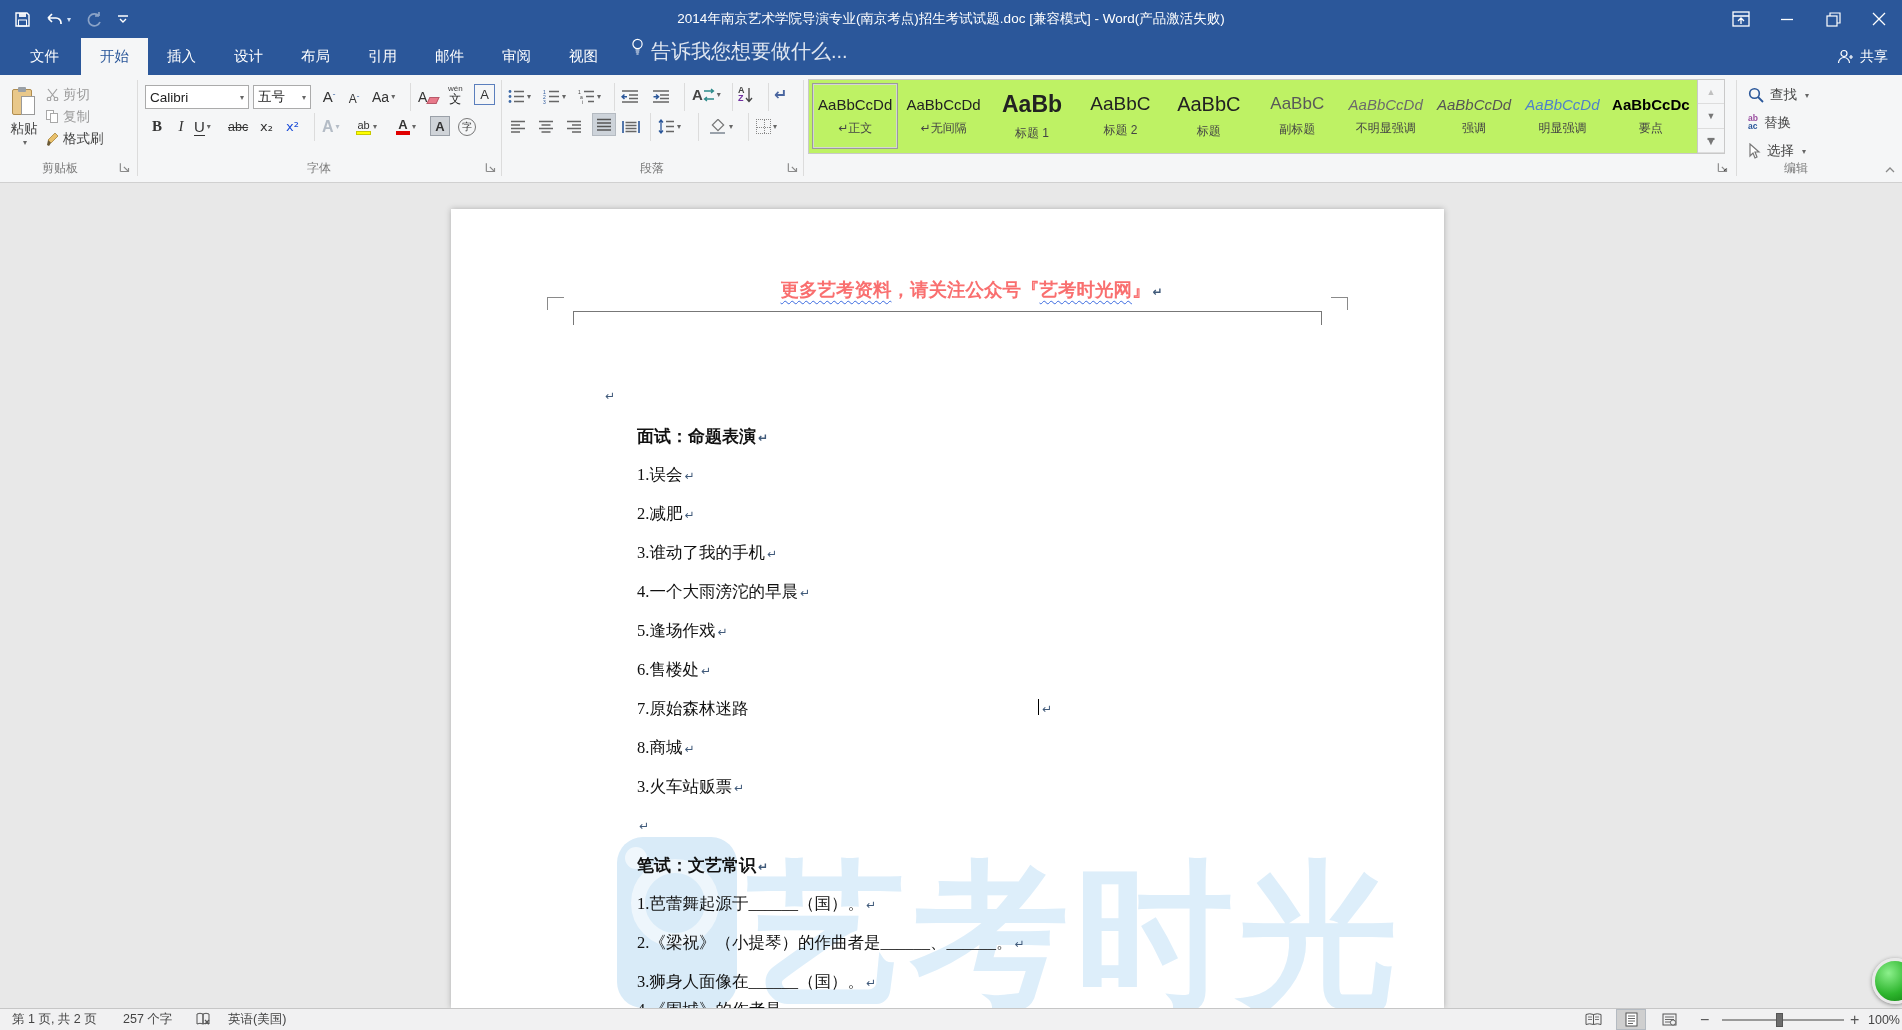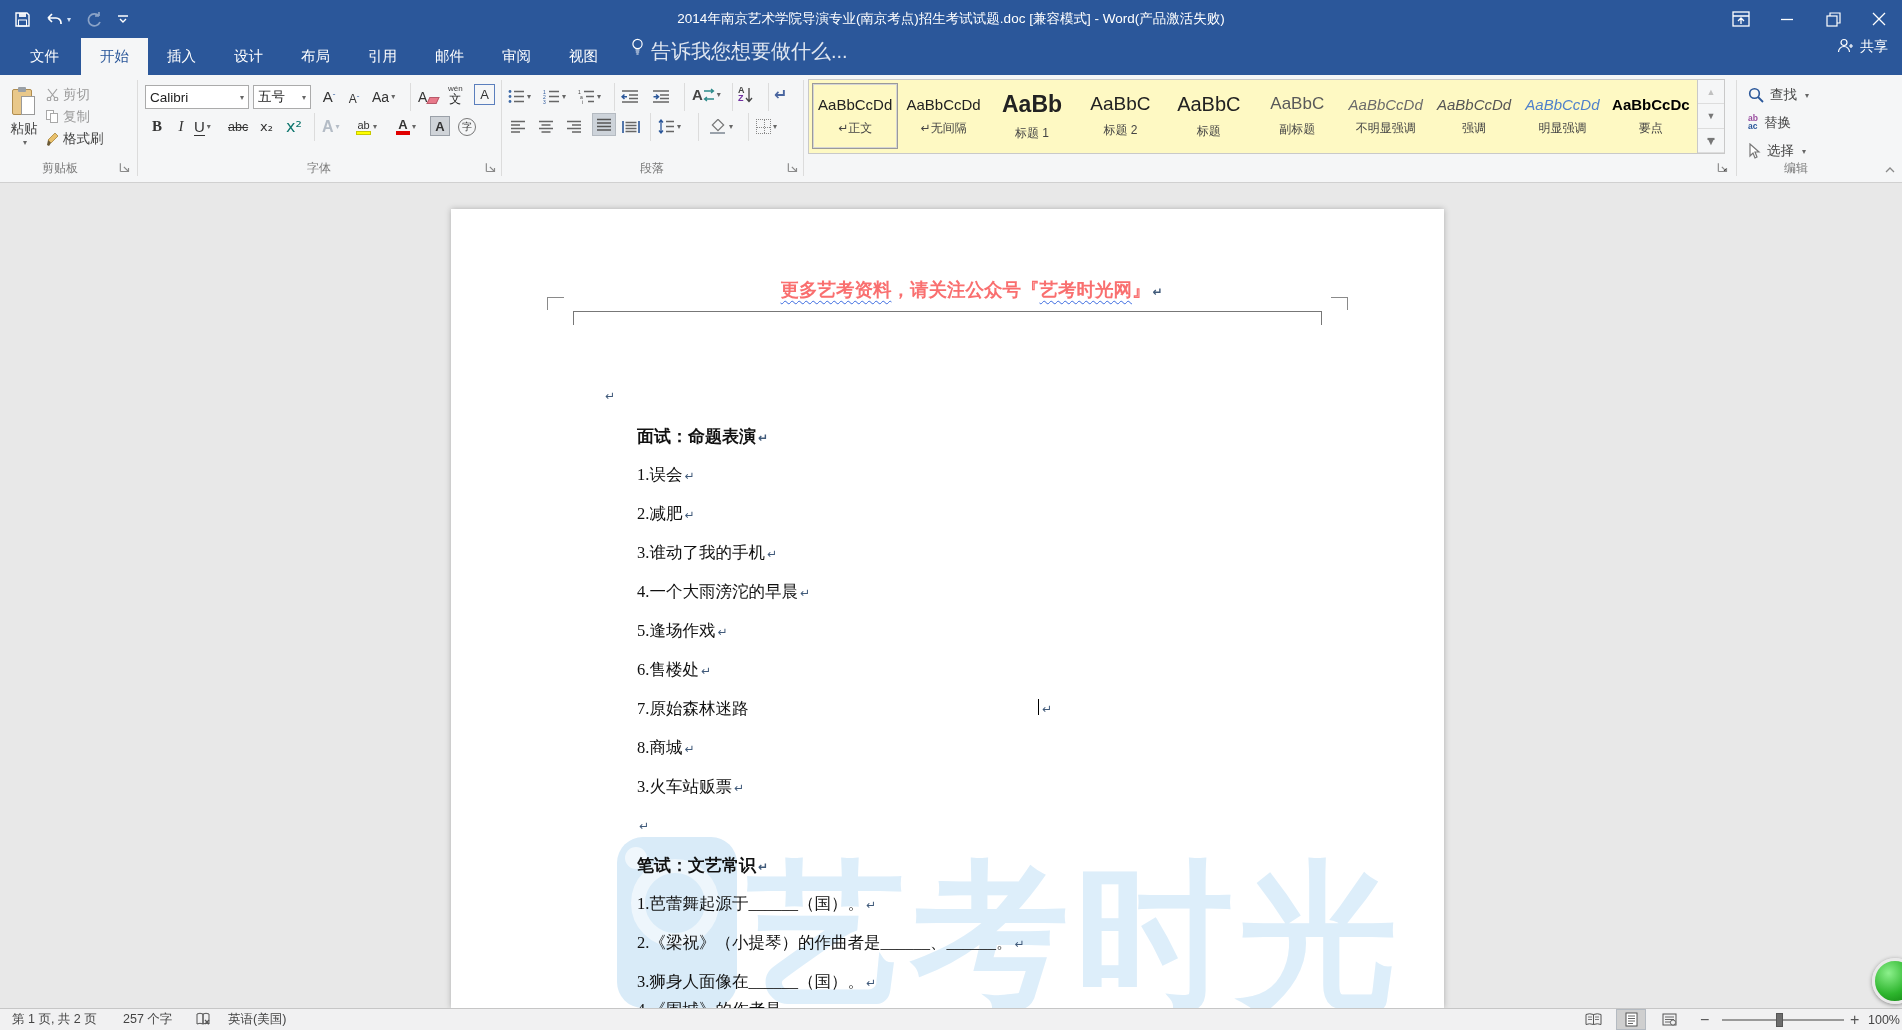--- a/index.html
+++ b/index.html
@@ -18,38 +18,38 @@
   .win-controls { position:absolute; right:0; top:0; height:38px; display:flex; z-index:2; }
   .win-btn { width:46px; height:38px; display:flex; align-items:center; justify-content:center; }
   .tiny-carat { font-size:8px; color:#cfe0f5; }
 
   
   #tabs-wrap { position:absolute; left:8px; top:0; height:37px; display:flex; align-items:stretch; z-index:2; }
   .tab { padding:0 19px; display:flex; align-items:center; color:#fff; font-size:14.5px; cursor:default; }
   .tab.file { background:#2b579a; padding:0 22px; }
   .tab.active { background:#f5f6f7; color:#2b579a; }
   #tellme { display:flex; align-items:flex-start; gap:7px; margin-left:14px; color:rgba(255,255,255,.85); font-size:20px; }
-  #share-btn { position:absolute; right:14px; top:0; height:37px; display:flex; align-items:flex-start; gap:6px; color:#fff; font-size:14px; z-index:2; }
+  #share-btn { position:absolute; right:14px; top:0; height:37px; display:flex; align-items:center; gap:6px; color:#fff; font-size:14px; z-index:2; }
 
   
   #ribbon { position:absolute; left:0; top:75px; width:1902px; height:108px; background:#f5f6f7; border-bottom:1px solid #d0d0d0; z-index:25; }
   .vsep { position:absolute; top:5px; width:1px; height:96px; background:#dcdcdc; }
   .grp-label { position:absolute; top:85px; font-size:12px; color:#7a7a7a; text-align:center; }
   .launcher { position:absolute; top:86px; width:14px; height:14px; cursor:default; }
   .rtext { font-size:13.5px; color:#444; }
   .gray { color:#9a9a9a; }
   .dd { font-size:8px; color:#666; margin-left:2px; }
   .combo { position:absolute; height:24px; background:#fff; border:1px solid #ababab; display:flex; align-items:center; font-size:13.5px; color:#222; padding:0 4px; }
   .combo .dd { margin-left:auto; }
   .rbtn { position:absolute; height:23px; display:flex; align-items:center; justify-content:center; cursor:default; }
   .sel { background:#cdd3da; border:1px solid #b4bac1; }
   .pilblue { color:#4a66a0; font-family:"DejaVu Sans",sans-serif; }
 
   
-  #style-gallery { position:absolute; left:808px; top:4px; width:890px; height:75px; background:#fef9c3; border:1px solid #c9c9c9; display:flex; padding:3px 2px; }
+  #style-gallery { position:absolute; left:808px; top:4px; width:890px; height:75px; background:#bef264; border:1px solid #c9c9c9; display:flex; padding:3px 2px; }
   .style-item { width:87px; height:66px; margin:0 1px; display:flex; flex-direction:column; align-items:center; justify-content:center; border:1px solid transparent; }
   .style-item.selected { border:1px solid #9a9a9a; box-shadow:inset 0 0 0 1px #d5d5d5; }
   .style-preview { font-size:15px; color:#222; white-space:nowrap; }
   .style-name { font-size:12px; color:#444; margin-top:7px; white-space:nowrap; }
   .st-h1 .style-preview { font-size:23px; font-weight:bold; }
   .st-h2 .style-preview { font-size:19px; }
   .st-title .style-preview { font-size:20px; }
   .st-subtitle .style-preview { font-size:17px; color:#595959; }
   .st-subtle-em .style-preview { font-style:italic; color:#6b6b6b; }
   .st-em .style-preview { font-style:italic; color:#555; }
@@ -282,21 +282,21 @@
       <span style="font-size:15px;color:#333;border-bottom:1.5px solid #333">U</span>
       <span class="dd">▾</span>
     </div>
   <div class="rbtn" style="left:228px; top:40px">
       <span style="font-size:12.5px;color:#333;text-decoration:line-through">abc</span>
     </div>
   <div class="rbtn" style="left:260px; top:40px">
       <span style="font-size:13px;color:#333;font-family:'DejaVu Sans',sans-serif">x₂</span>
     </div>
   <div class="rbtn" style="left:286px; top:40px">
-      <span style="font-size:16px;color:#0f766e;font-family:'DejaVu Sans',sans-serif">x²</span>
+      <span style="font-size:13px;color:#1d4ed8;font-family:'DejaVu Sans',sans-serif">x²</span>
     </div>
   <div class="vsep" style="left:314px; top:38px; height:28px"></div>
   <div class="rbtn" style="left:322px; top:40px">
       <span style="font-size:16px;color:#b4bcc6;font-weight:bold">A</span>
       <span class="dd" style="color:#b4bcc6">▾</span>
     </div>
   <div class="rbtn" style="left:356px; top:40px">
     <span style="display:inline-flex;flex-direction:column;align-items:center">
       <span style="font-size:11px;color:#333">ab</span>
       <span style="width:15px;height:4px;background:#ffff00;border:1px solid #c9c900"></span>

